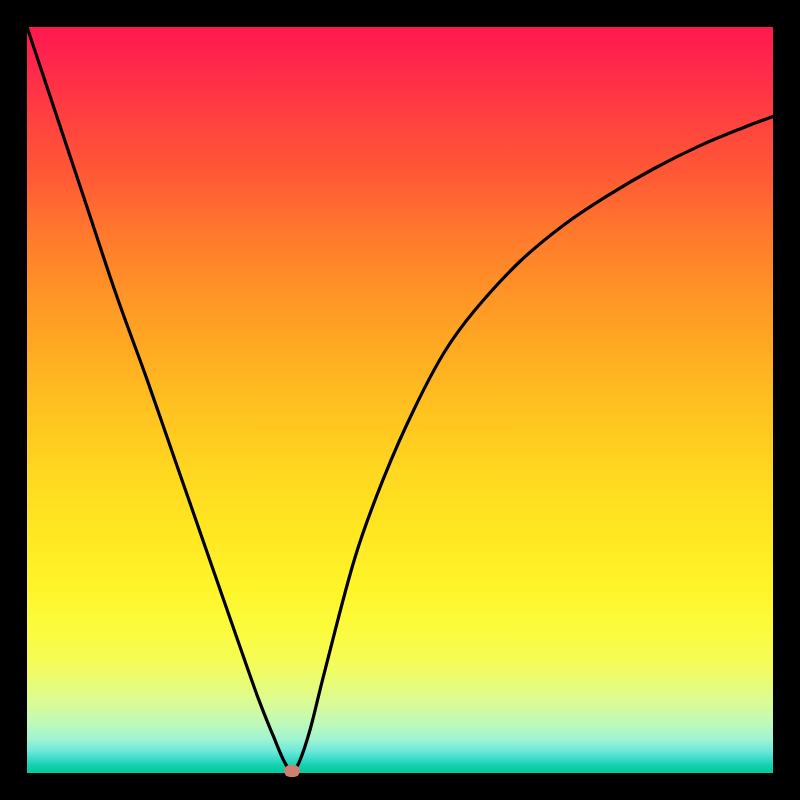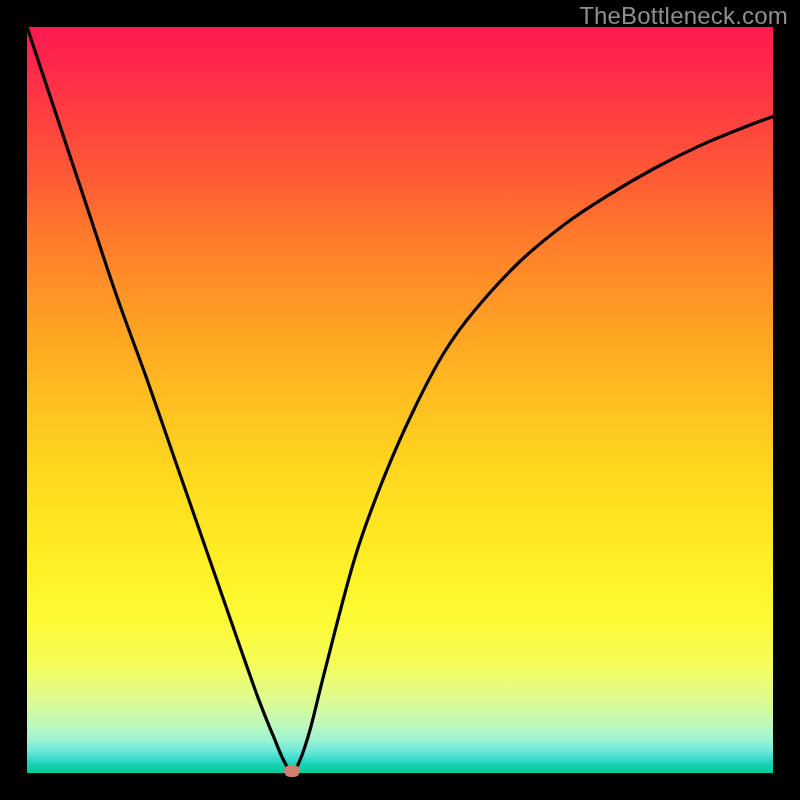--- a/index.html
+++ b/index.html
@@ -68,21 +68,20 @@
     width: 16px;
     height: 12px;
     background: #cf7e72;
     border-radius: 6px;
   }
 </style>
 </head>
 <body>
 <div class="frame">
 
-  <div class="watermark">TheBottleneck.com</div>
 
   <div class="plot-area">
     <svg class="curve" viewBox="0 0 746 746" preserveAspectRatio="none">
       <path id="curve-path" fill="none" stroke="#000000" stroke-width="3.2" stroke-linejoin="round" stroke-linecap="round" d="M 0.00 0.00 C 5.37 16.11, 19.10 57.29, 29.84 89.52 C 40.58 121.75, 48.94 146.81, 59.68 179.04 C 70.42 211.27, 78.78 237.68, 89.52 268.56 C 100.26 299.44, 108.62 320.41, 119.36 350.62 C 130.10 380.83, 138.46 405.53, 149.20 436.41 C 159.94 467.29, 168.30 491.32, 179.04 522.20 C 189.78 553.08, 199.48 581.13, 208.88 607.99 C 218.28 634.85, 224.55 653.27, 231.26 671.40 C 237.97 689.53, 241.48 697.29, 246.18 708.70 C 250.88 720.11, 254.01 728.50, 257.37 734.81 C 260.73 741.12, 262.14 743.76, 264.83 743.76 C 267.52 743.76, 268.93 742.46, 272.29 734.81 C 275.65 727.16, 278.78 718.02, 283.48 701.24 C 288.18 684.46, 290.34 672.44, 298.40 641.56 C 306.46 610.68, 317.50 564.57, 328.24 529.66 C 338.98 494.75, 347.34 474.46, 358.08 447.60 C 368.82 420.74, 377.18 402.62, 387.92 380.46 C 398.66 358.30, 407.02 341.97, 417.76 324.51 C 428.50 307.05, 434.17 299.59, 447.60 283.48 C 461.03 267.37, 476.25 250.43, 492.36 234.99 C 508.47 219.55, 521.01 209.78, 537.12 197.69 C 553.23 185.60, 565.77 177.92, 581.88 167.85 C 597.99 157.78, 610.53 150.47, 626.64 141.74 C 642.75 133.01, 655.29 126.75, 671.40 119.36 C 687.51 111.97, 702.73 106.08, 716.16 100.71 C 729.59 95.34, 740.63 91.53, 746.00 89.52"></path>
     </svg>
     <div id="marker" class="marker" style="left: 256.83px; top: 737.762px; background: rgb(207, 126, 114);"></div>
   </div>
 </div>
 
 </body></html>

